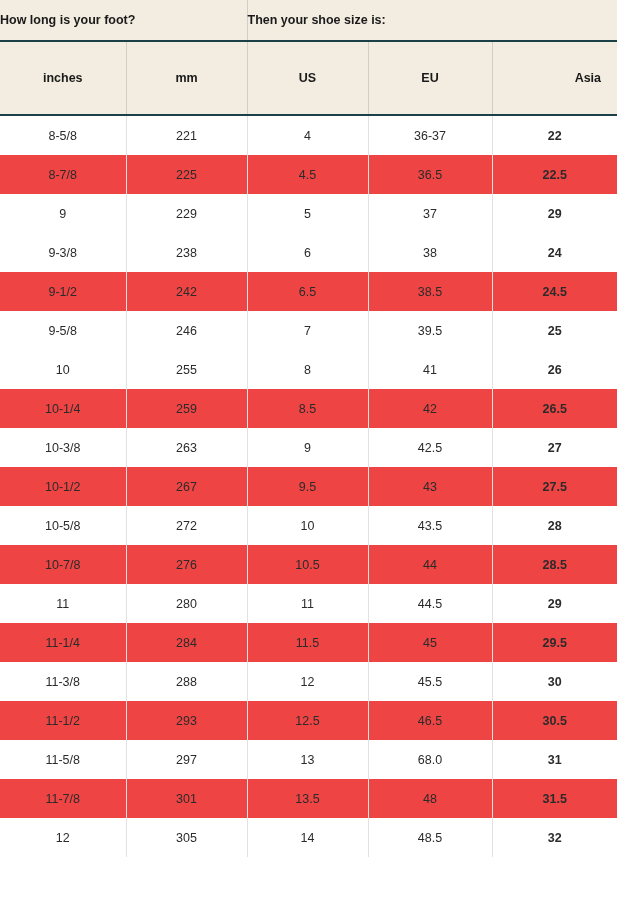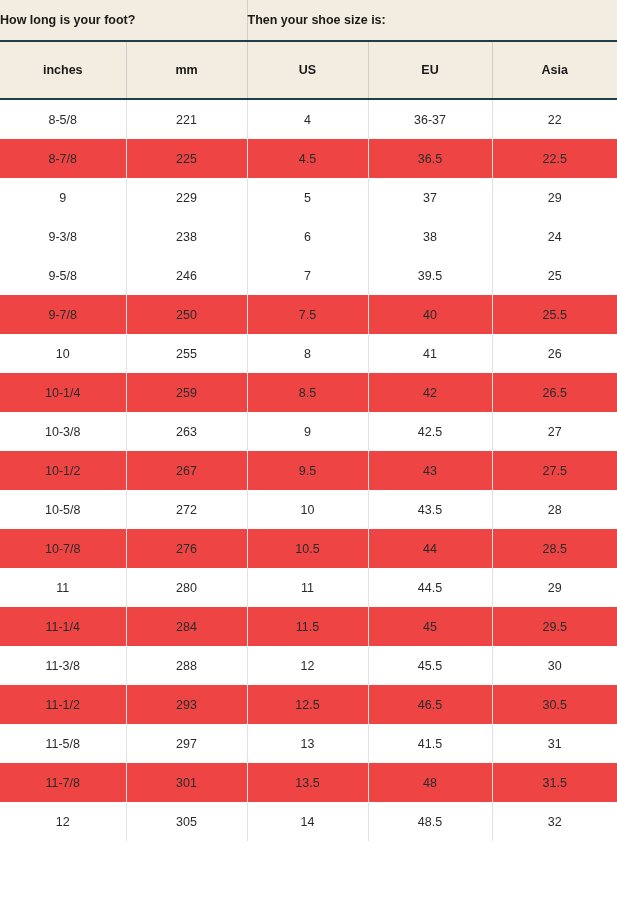--- a/index.html
+++ b/index.html
@@ -46,48 +46,50 @@
   }
   .group-row th.group-shoe {
     border-bottom: none;
     margin-top: 32px;
   }
 
   
   .sub-row th {
     background: #f2ede0;
     height: 40px;
-    padding: 8px;
+    padding: 16px;
     font-size: 12.5px;
     font-weight: bold;
     color: #1a1a1a;
     text-align: center;
     vertical-align: middle;
     border-top: 2px solid #1b4048;
     border-bottom: 2px solid #1b4048;
     border-right: 1px solid #cfcec7;
   }
   .sub-row th:last-child {
     border-right: none;
+    text-align: right;
   }
 
   
   .size-table tbody td {
     height: 39px;
     padding: 0;
     font-size: 12.5px;
     font-weight: normal;
     color: #2b2b2b;
     text-align: center;
     vertical-align: middle;
     border-right: 1px solid #e2e2e2;
     background: #ffffff;
   }
   .size-table tbody td:last-child {
     border-right: none;
+    font-weight: bold;
   }
   .size-table tbody tr.stripe td {
     background: #ef4444;
   }
 </style>
 </head>
 <body>
 
 <table class="size-table">
   <colgroup>
@@ -134,34 +136,34 @@
         <td>37</td>
         <td>29</td>
       </tr>
       <tr>
         <td>9-3/8</td>
         <td>238</td>
         <td>6</td>
         <td>38</td>
         <td>24</td>
       </tr>
+      <tr class="stripe">
+        <td>9-1/2</td>
+        <td>242</td>
+        <td>6.5</td>
+        <td>38.5</td>
+        <td>24.5</td>
+      </tr>
       <tr>
         <td>9-5/8</td>
         <td>246</td>
         <td>7</td>
         <td>39.5</td>
         <td>25</td>
       </tr>
-      <tr class="stripe">
-        <td>9-7/8</td>
-        <td>250</td>
-        <td>7.5</td>
-        <td>40</td>
-        <td>25.5</td>
-      </tr>
       <tr>
         <td>10</td>
         <td>255</td>
         <td>8</td>
         <td>41</td>
         <td>26</td>
       </tr>
       <tr class="stripe">
         <td>10-1/4</td>
         <td>259</td>
@@ -222,21 +224,21 @@
         <td>11-1/2</td>
         <td>293</td>
         <td>12.5</td>
         <td>46.5</td>
         <td>30.5</td>
       </tr>
       <tr>
         <td>11-5/8</td>
         <td>297</td>
         <td>13</td>
-        <td>41.5</td>
+        <td>68.0</td>
         <td>31</td>
       </tr>
       <tr class="stripe">
         <td>11-7/8</td>
         <td>301</td>
         <td>13.5</td>
         <td>48</td>
         <td>31.5</td>
       </tr>
       <tr>

